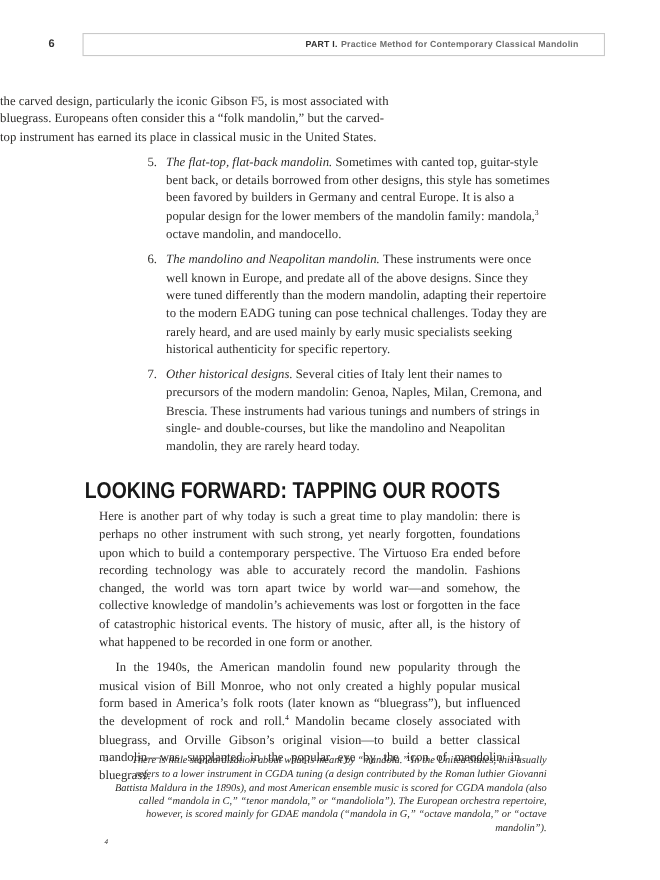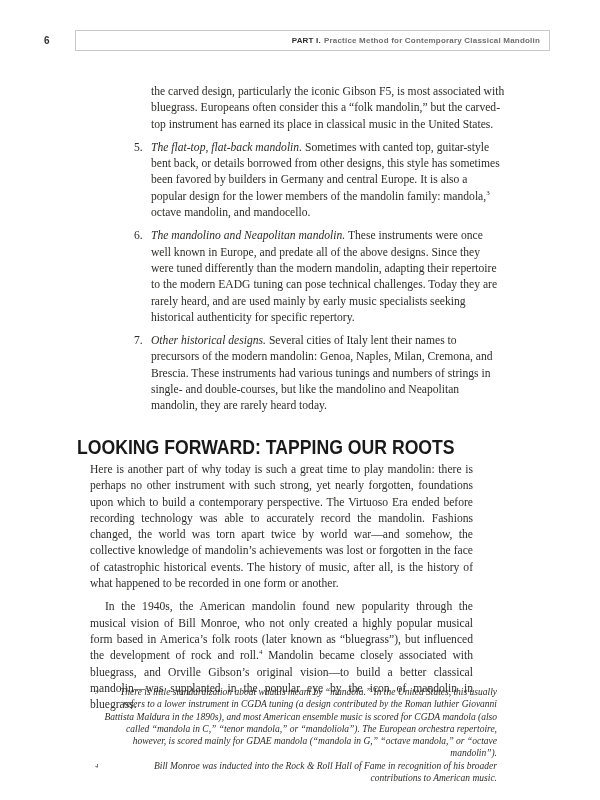--- a/index.html
+++ b/index.html
@@ -31,21 +31,21 @@
     position: absolute;
     left: 75px;
     top: 30px;
     width: 475px;
     height: 21px;
     border: 1px solid #c9c9c9;
     box-sizing: border-box;
     display: flex;
     justify-content: flex-end;
     align-items: center;
-    padding-right: 9px;
+    padding-right: 23px;
     font-family: "Liberation Sans", sans-serif;
     font-size: 8px;
     white-space: nowrap;
   }
   .part-label {
     font-weight: bold;
     color: #2f2f2f;
     margin-right: 3px;
     letter-spacing: 0.2px;
   }
@@ -58,21 +58,20 @@
   
   .content {
     position: absolute;
     left: 0;
     top: 84px;
     width: 600px;
     font-size: 11.6px;
     line-height: 16.3px;
   }
   .intro {
-    margin-left: 151px;
     width: 356px;
     text-align: left;
   }
   .list { margin-top: 2px; }
   .li {
     position: relative;
     margin-left: 134px;
     margin-top: 7px;
     padding-left: 17px;
     width: 354px;
@@ -170,17 +169,17 @@
 
     <p class="body-para indented"><span>In the 1940s, the American mandolin found new popularity through the musical vision of Bill Monroe, who not only created a highly popular musical form based in America’s folk roots (later known as “bluegrass”), but influenced the development of rock and roll.</span><sup class="fnref">4</sup><span> Mandolin became closely associated with bluegrass, and Orville Gibson’s original vision—to build a better classical mandolin—was supplanted in the popular eye by the icon of mandolin in bluegrass.</span></p>
 
   </div>
 
   <div class="footnotes">
     <div class="footnote">
       <sup class="fn-marker">3</sup><span>There is little standardization about what is meant by “mandola.” In the United States, this usually refers to a lower instrument in CGDA tuning (a design contributed by the Roman luthier Giovanni Battista Maldura in the 1890s), and most American ensemble music is scored for CGDA mandola (also called “mandola in C,” “tenor mandola,” or “mandoliola”). The European orchestra repertoire, however, is scored mainly for GDAE mandola (“mandola in G,” “octave mandola,” or “octave mandolin”).</span>
     </div>
     <div class="footnote">
-      <sup class="fn-marker">4</sup><span>Bill Monroe was inducted into the Rock &amp; Roll Hall of Fame in recognition of his broader contributions to American music.</span>
+      <sup class="fn-marker">4</sup>
     </div>
   </div>
 
 </div>
 
 </body></html>

